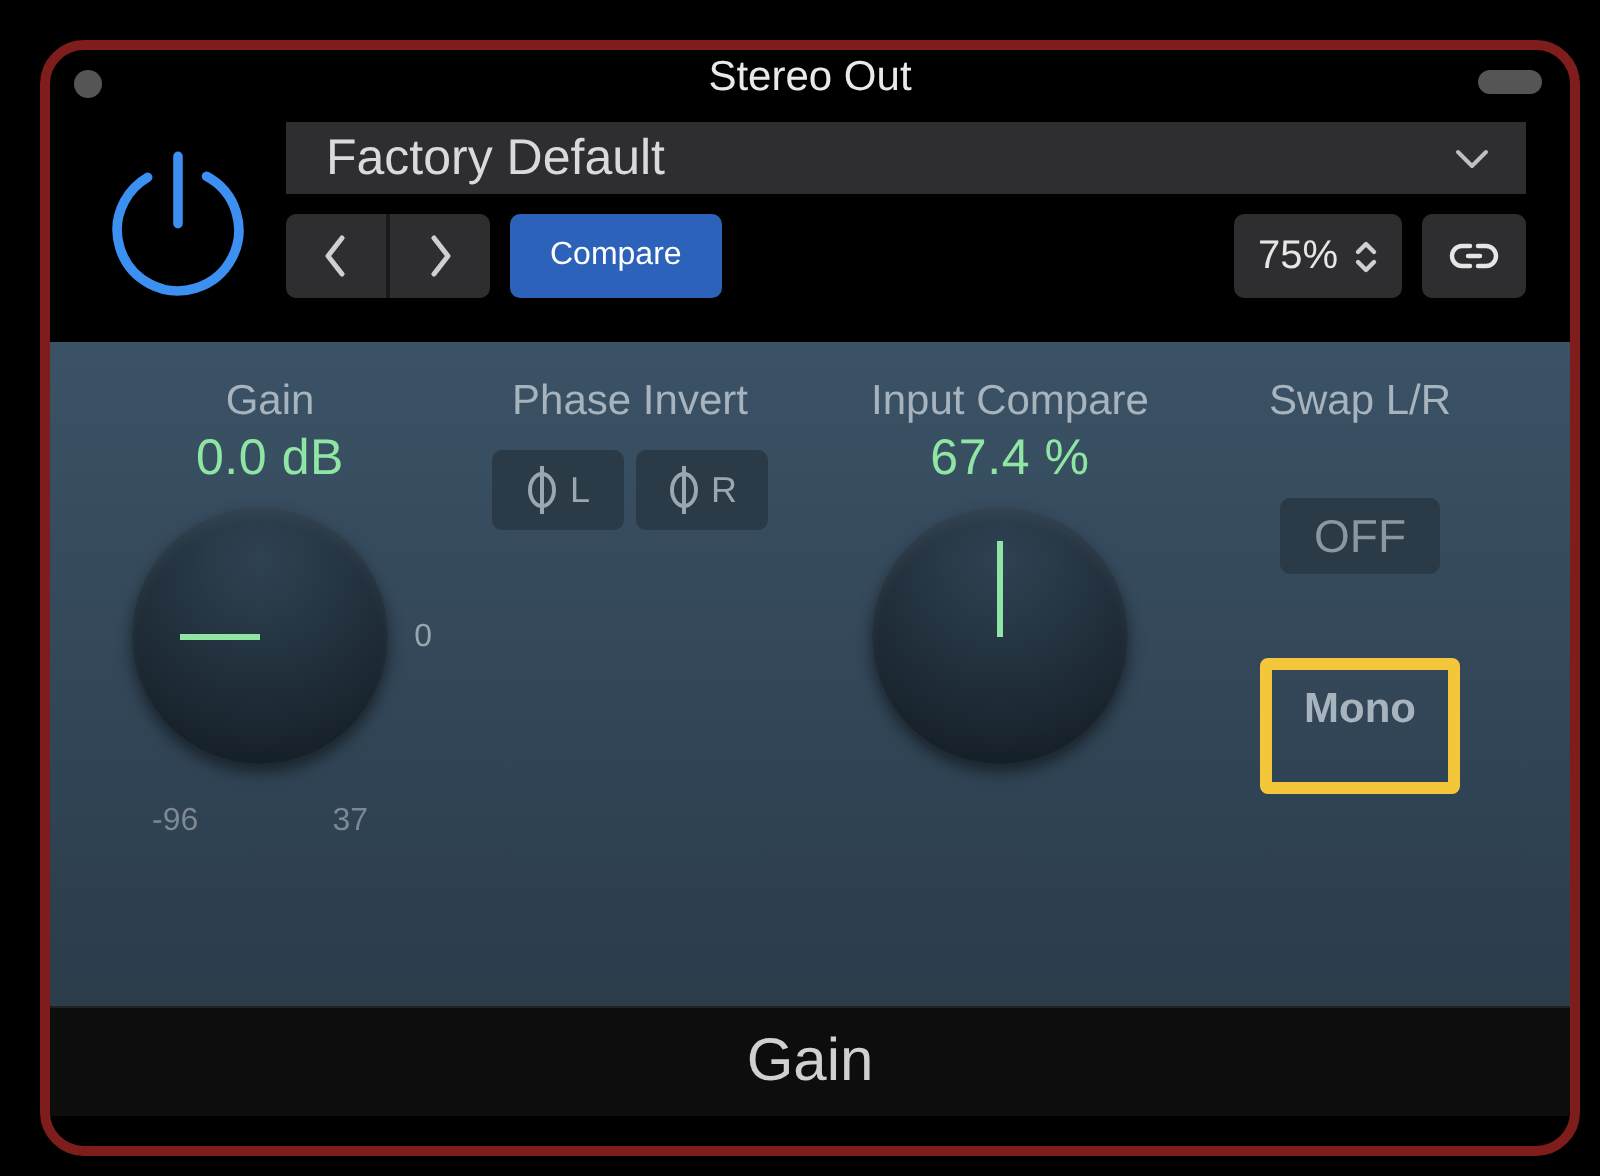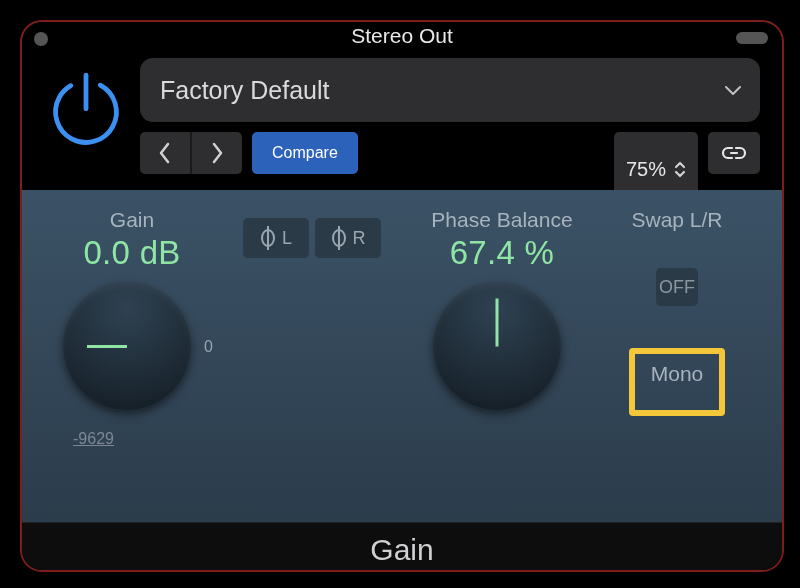--- a/index.html
+++ b/index.html
@@ -7,21 +7,21 @@
     width: 800px; height: 588px;
     background: #000;
     font-family: -apple-system, "Helvetica Neue", Helvetica, Arial, sans-serif;
     -webkit-font-smoothing: antialiased;
   }
   .window {
     position: absolute;
     left: 20px; top: 20px;
     width: 760px; height: 548px;
     background: #000;
-    border: 2px solid #7f1d1d;
+    border: 5px solid #7f1d1d;
     border-radius: 22px;
     overflow: hidden;
   }
 
   
   .titlebar {
     position: relative;
     height: 28px;
     display: flex;
     align-items: center;
@@ -57,23 +57,23 @@
     align-items: flex-start;
     justify-content: center;
     padding-top: 6px;
   }
   .power svg { width: 80px; height: 88px; }
   .power-ring { stroke: #3b90f2; stroke-width: 6; fill: none; stroke-linecap: round; }
 
   .controls-col { flex: 1; padding-right: 12px; }
 
   .preset {
-    height: 64px;
+    height: 36px;
     background: #2e2e30;
-    border-radius: 13px;
+    border-radius: 0;
     display: flex;
     align-items: center;
     padding: 0 20px;
     color: #d9dadb;
     font-size: 25px;
     font-weight: 300;
     position: relative;
     margin-bottom: 10px;
   }
   .preset .chev {
@@ -115,21 +115,21 @@
   }
 
   .spacer { flex: 1; }
 
   .zoom {
     background: #2e2e30;
     border-radius: 5px;
     height: 42px;
     display: flex;
     align-items: center;
-    padding: 16px 12px;
+    padding: 0 12px;
     color: #e6e6e6;
     font-size: 20px;
     gap: 8px;
   }
   .stepper { display:flex; flex-direction:column; gap:1px; }
   .stepper svg { width: 12px; height: 8px; stroke:#cfd0d1; stroke-width:2.2; fill:none; stroke-linecap:round; stroke-linejoin:round; }
 
   .linkbtn {
     background: #2e2e30;
     border-radius: 5px;
@@ -154,21 +154,21 @@
     align-items: center;
   }
   .sec-title {
     color: #a7b3bd;
     font-size: 21px;
     font-weight: 300;
     margin-bottom: 2px;
   }
   .sec-value {
     color: #8fe6a4;
-    font-size: 33px;
+    font-size: 25px;
     font-weight: 300;
     margin-bottom: 10px;
     letter-spacing: 0.3px;
   }
 
   
   .knob-wrap { position: relative; width: 150px; height: 160px; }
   .knob, .knob-center {
     border-radius: 50%;
     position: absolute;
@@ -192,26 +192,25 @@
     position: absolute;
     color: #98a4ae;
     font-size: 16px;
     right: -6px; top: 56px;
   }
   .knob-scale {
     position: absolute;
     bottom: -6px; left: 6px;
     width: 128px;
     display: flex;
-    justify-content: flex-start;
+    justify-content: space-between;
     color: #7d8892;
     font-size: 16px;
     padding: 0 10px;
     box-sizing: border-box;
-    text-decoration: underline;
   }
 
   
   .phase-btns { display:flex; gap:6px; margin-top: 10px;}
   .phase-btn {
     background: #2a3a46;
     height: 40px;
     width: 66px;
     border-radius: 5px;
     display:flex; align-items:center; justify-content:center;
@@ -244,32 +243,32 @@
     align-items: center;
     position: relative;
     gap: 26px;
   }
   .swap-title { color:#a7b3bd; font-size:21px; font-weight:300; }
   .off-btn {
     margin-top: 10px;
     background:#2a3a46;
     color:#8a97a1;
     border-radius:5px;
-    width: 42px; height: 38px;
+    width: 80px; height: 38px;
     display:flex;align-items:center;justify-content:center;
-    font-size:18px; font-weight:400;
+    font-size:23px; font-weight:400;
   }
   .mono-box {
     margin-top: 16px;
     border: 6px solid #f4c73b;
     border-radius: 4px;
     padding: 8px 16px 16px 16px;
     display:flex; flex-direction:column; align-items:center;
   }
-  .mono-title { color:#a7b3bd; font-size:21px; font-weight:400; margin-bottom:8px;}
+  .mono-title { color:#a7b3bd; font-size:21px; font-weight:700; margin-bottom:8px;}
   .on-btn {
     background:#1e2c36;
     color:#74d993;
     border-radius:5px;
     width: 60px; height: 40px;
     display:flex;align-items:center;justify-content:center;
     font-size:19px; font-weight:400;
   }
 
   
@@ -354,40 +353,41 @@
 
     <div class="section" style="width:180px;">
       <div class="sec-title">Gain</div>
       <div class="sec-value">0.0 dB</div>
       <div class="knob-wrap gain-knob">
         <div class="knob"></div>
         <div class="knob-line"></div>
         <div class="tick-zero">0</div>
         <div class="knob-scale">
           <span>-96</span>
-          <span>29</span>
+          <span>37</span>
         </div>
       </div>
     </div>
 
     <div class="section" style="width:180px;">
+      <div class="sec-title">Phase Invert</div>
       <div class="phase-btns">
         <div class="phase-btn">
           <span class="phi"></span>
           <span>L</span>
         </div>
         <div class="phase-btn">
           <span class="phi"></span>
           <span>R</span>
         </div>
       </div>
     </div>
 
     <div class="section" style="width:200px;">
-      <div class="sec-title">Phase Balance</div>
+      <div class="sec-title">Input Compare</div>
       <div class="sec-value">67.4 %</div>
       <div class="knob-wrap bal-knob">
         <div class="knob"></div>
         <div class="knob-line"></div>
       </div>
     </div>
 
     <div class="rightside" style="width:150px;">
       <div class="swap-title">Swap L/R</div>
       <div class="off-btn">

